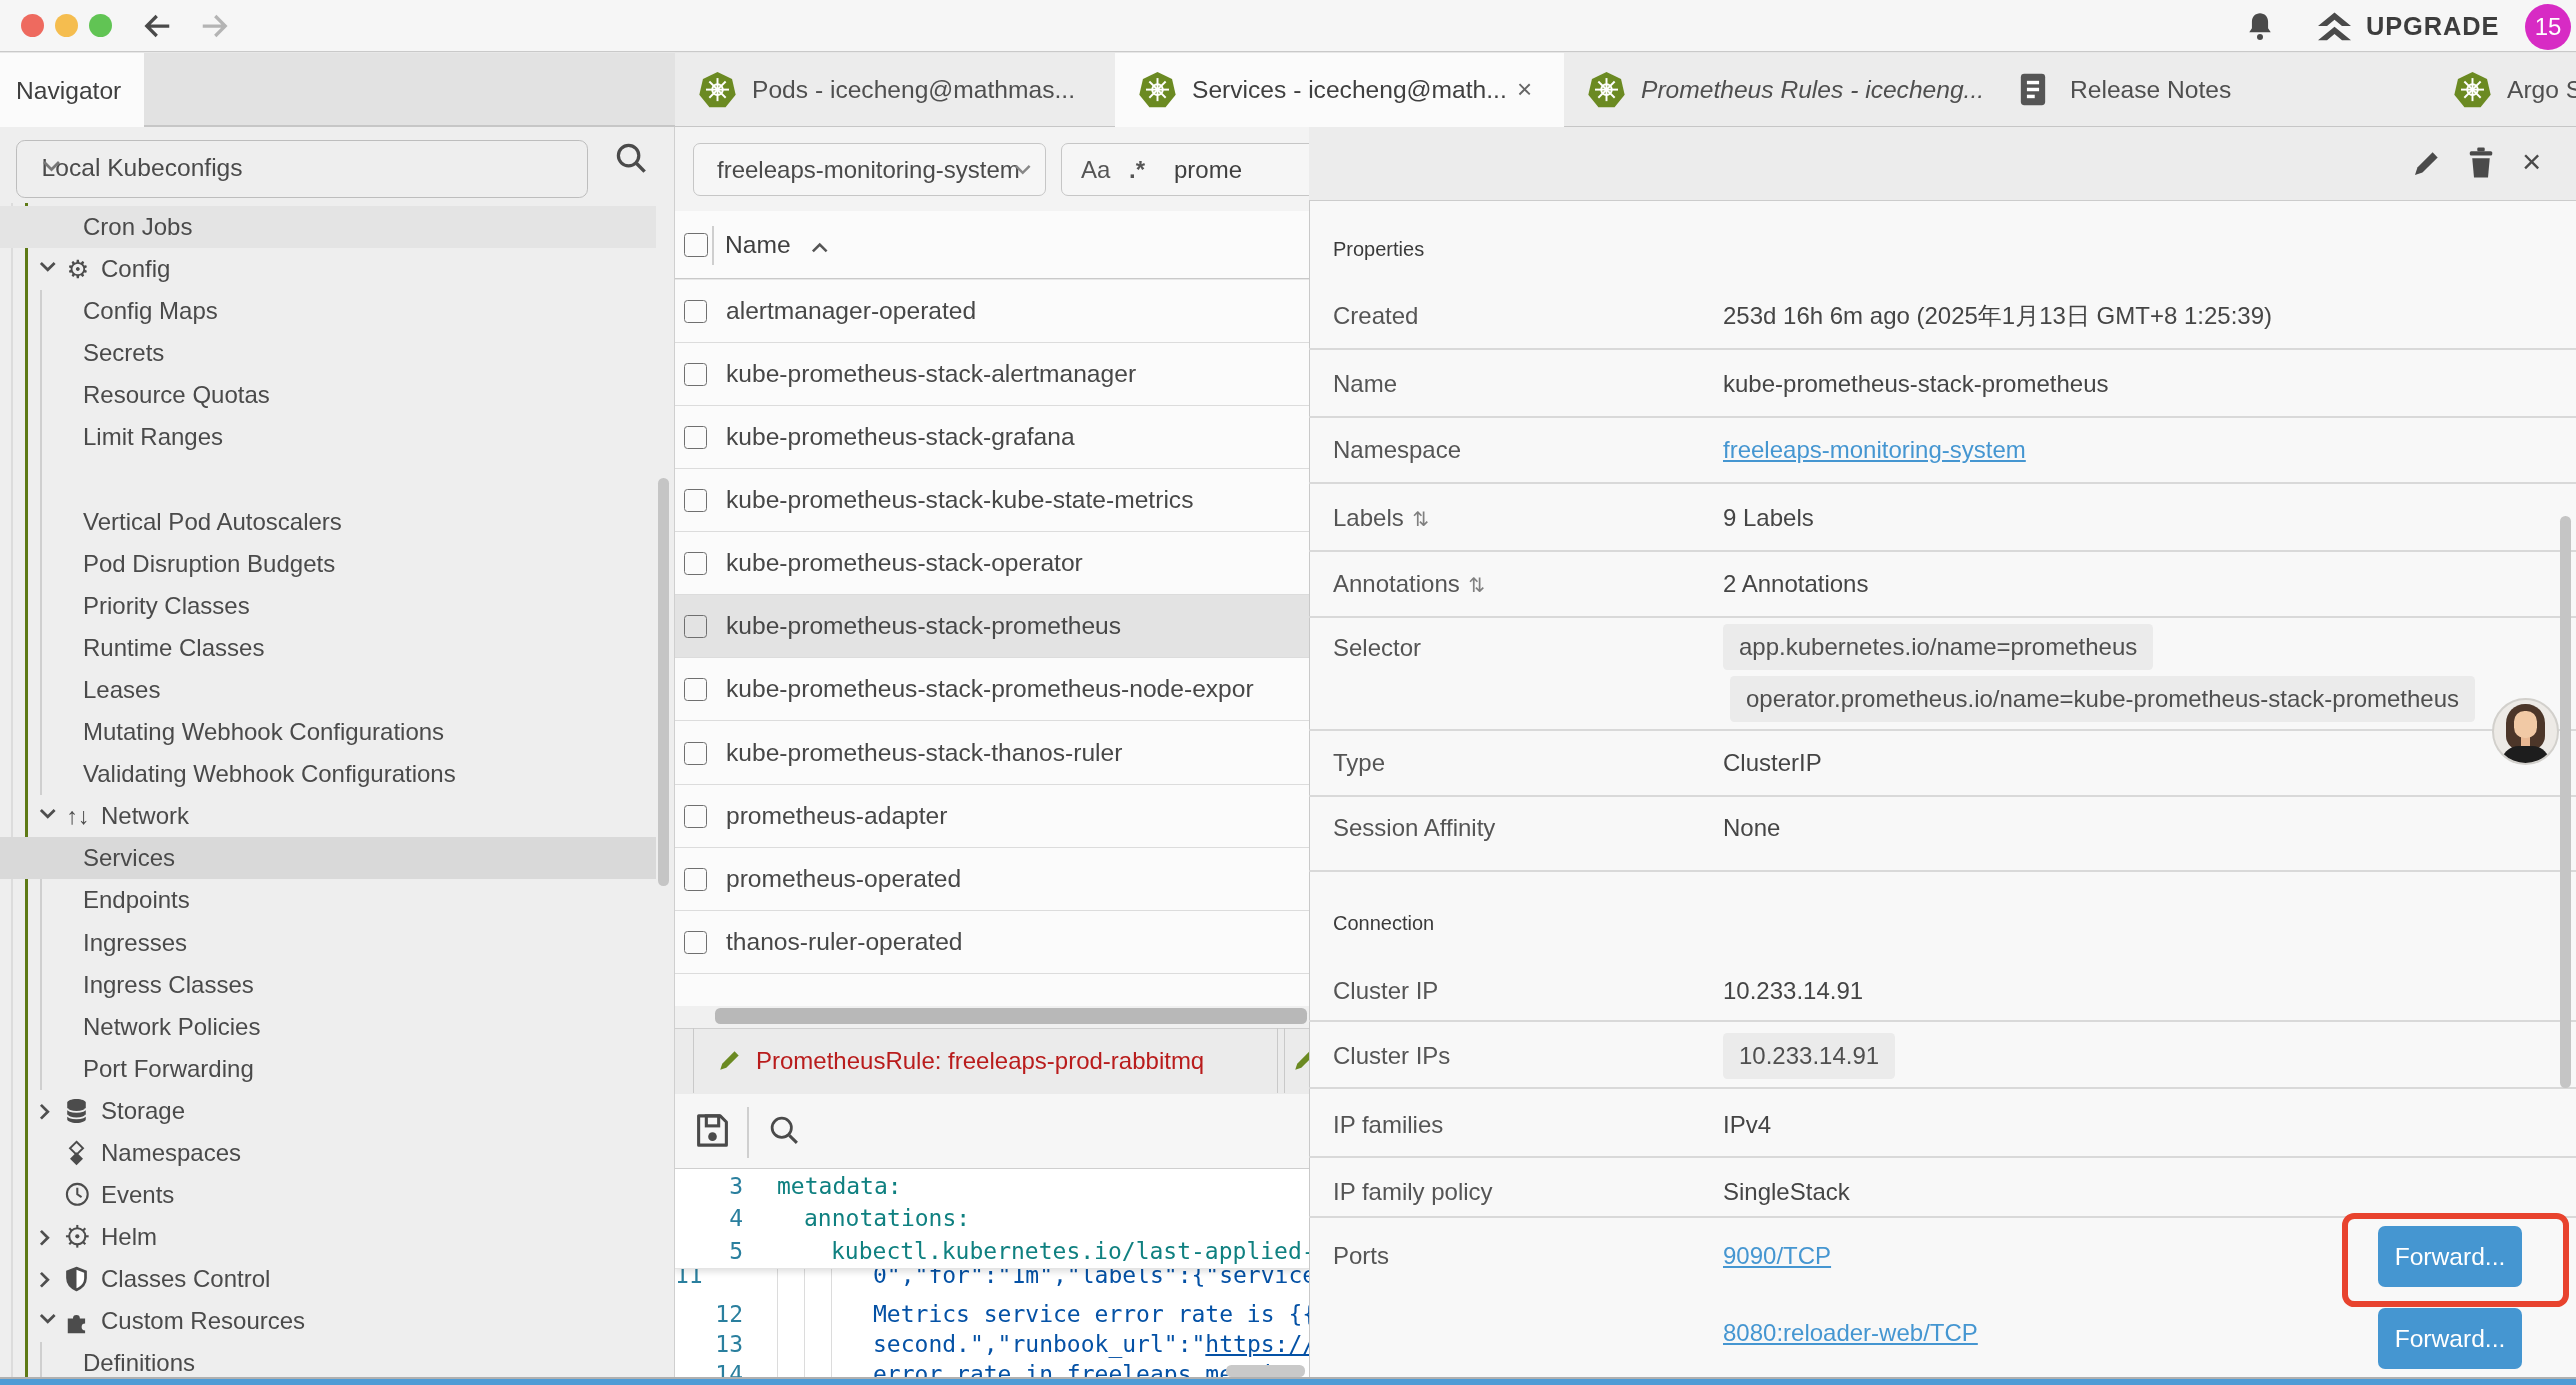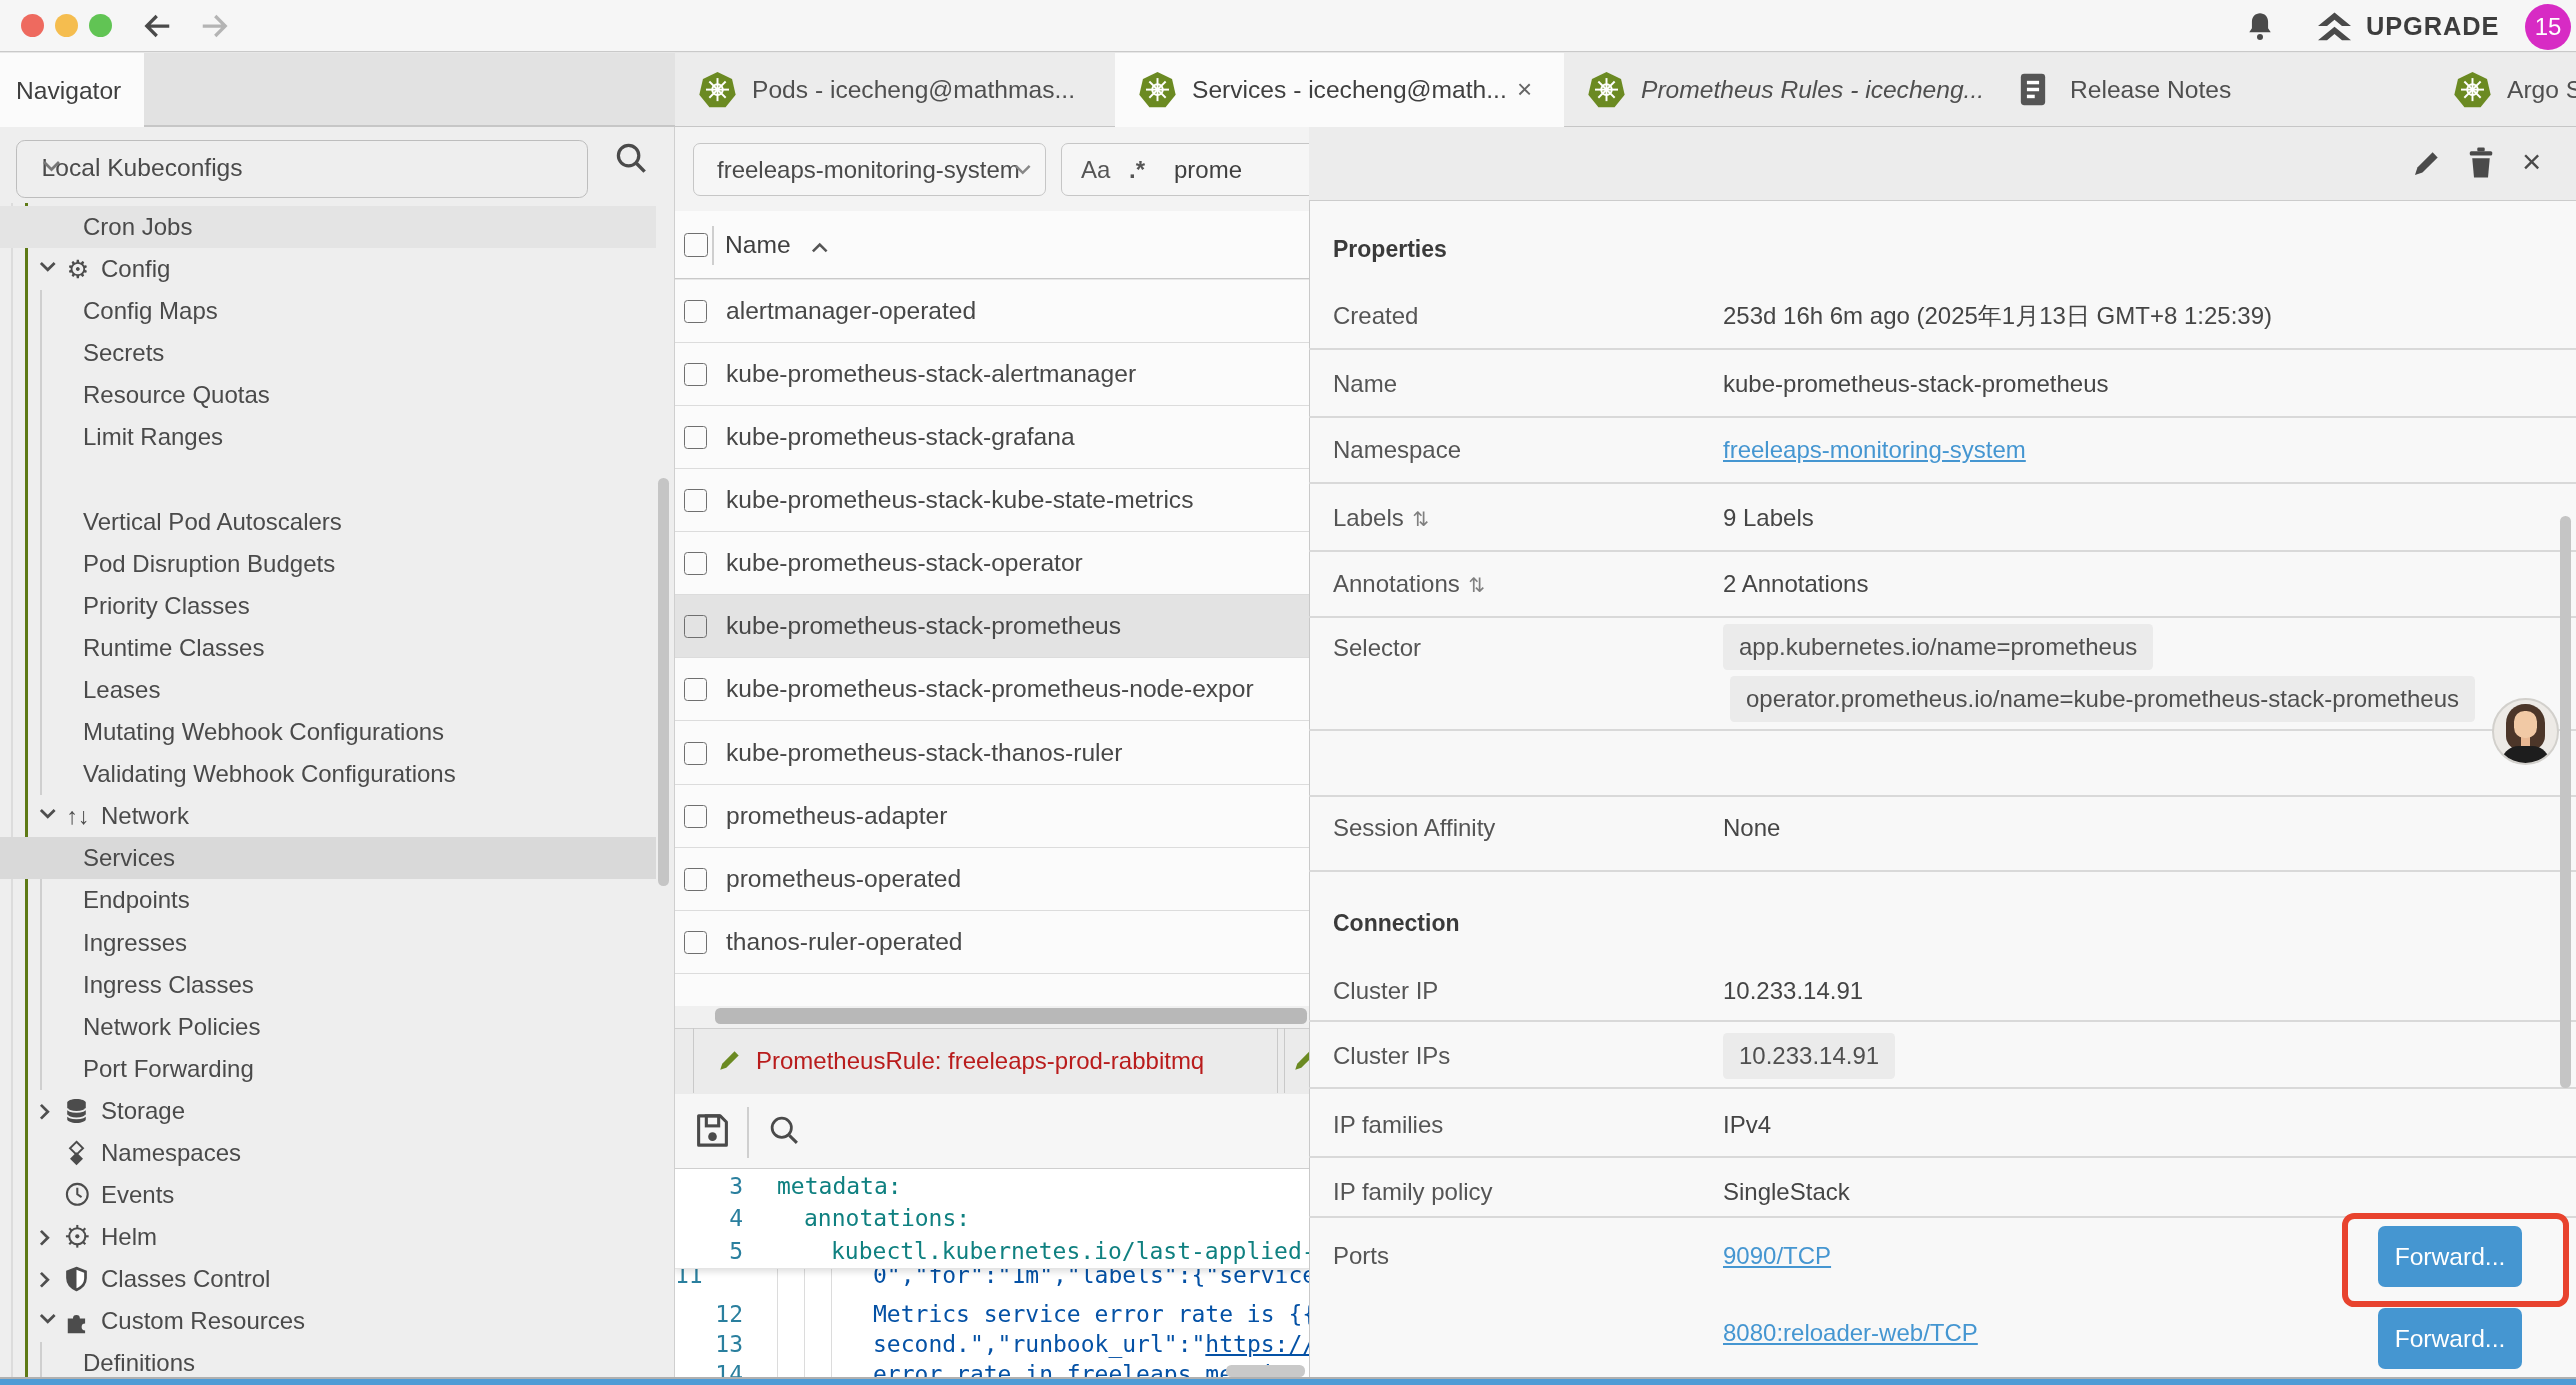--- a/index.html
+++ b/index.html
@@ -60,21 +60,21 @@
     border-bottom:1.8px solid #e4e4e4;box-shadow:0 3.5px 6.1px rgba(0,0,0,.12);z-index:2}
   .iguide{position:absolute;width:0.9px;background:#dcdcdc}
   
   .details{left:1309px;top:127px;width:1267px;height:1255px;background:#f8f8f8;border-left:0.9px solid #c9c9c9;z-index:5}
   .dhead{position:absolute;left:1309px;top:127px;width:1267px;height:73px;background:#ececec;border-bottom:0.9px solid #cccccc;z-index:6}
   .dtitle{position:absolute;left:1329px;line-height:73px;font-size:25.4px;font-weight:bold;color:#3c3c3c;white-space:nowrap}
   .dr{position:absolute;left:1309px;width:1267px;height:35px;line-height:35px;font-size:24px;z-index:6}
   .dl{position:absolute;left:24px;color:#555}
   .dv{position:absolute;left:414px;color:#454545;white-space:nowrap}
   .ds{position:absolute;left:1309px;width:1267px;height:1.8px;background:#d9d9d9;z-index:6}
-  .dheading{position:absolute;left:1333px;height:35px;line-height:35px;font-size:23px;font-weight:bold;color:#3a3a3a;z-index:6}
+  .dheading{position:absolute;left:1333px;height:35px;line-height:35px;font-size:20px;font-weight:normal;color:#3a3a3a;z-index:6}
   .chip{position:absolute;height:46px;line-height:46px;background:#ebebeb;border-radius:4.4px;
     padding:0 16px;font-size:24px;color:#4f4f4f;white-space:nowrap;z-index:6}
   .dlink{color:#4596d1;text-decoration:underline}
   .fwdbtn{position:absolute;width:144px;height:61px;background:#4596d1;border-radius:7px;color:#fff;
     font-size:24.6px;text-align:center;line-height:61px;z-index:7}
   .redbox{position:absolute;border:6.1px solid #e8432e;border-radius:12.3px;z-index:8}
   .sort{color:#808080;font-size:20px;margin-left:8.8px}
   .scrollthumb{background:#c5c5c5;border-radius:5.3px}
 </style>
 </head>
@@ -603,20 +603,24 @@
   </div>
   <div class="ds" style="top:616px"></div>
 
   <div class="dr" style="top:630px">
     <span class="dl">Selector</span>
   </div>
   <div class="chip" style="left:1723px;top:624px">app.kubernetes.io/name=prometheus</div>
   <div class="chip" style="left:1730px;top:676px">operator.prometheus.io/name=kube-prometheus-stack-prometheus</div>
   <div class="ds" style="top:729px"></div>
 
+  <div class="dr" style="top:745px">
+    <span class="dl">Type</span>
+    <span class="dv">ClusterIP</span>
+  </div>
   <div class="ds" style="top:795px"></div>
 
   <div class="dr" style="top:810px">
     <span class="dl">Session Affinity</span>
     <span class="dv">None</span>
   </div>
   <div class="ds" style="top:870px"></div>
 
   <div class="dheading" style="top:906px">Connection</div>
 

